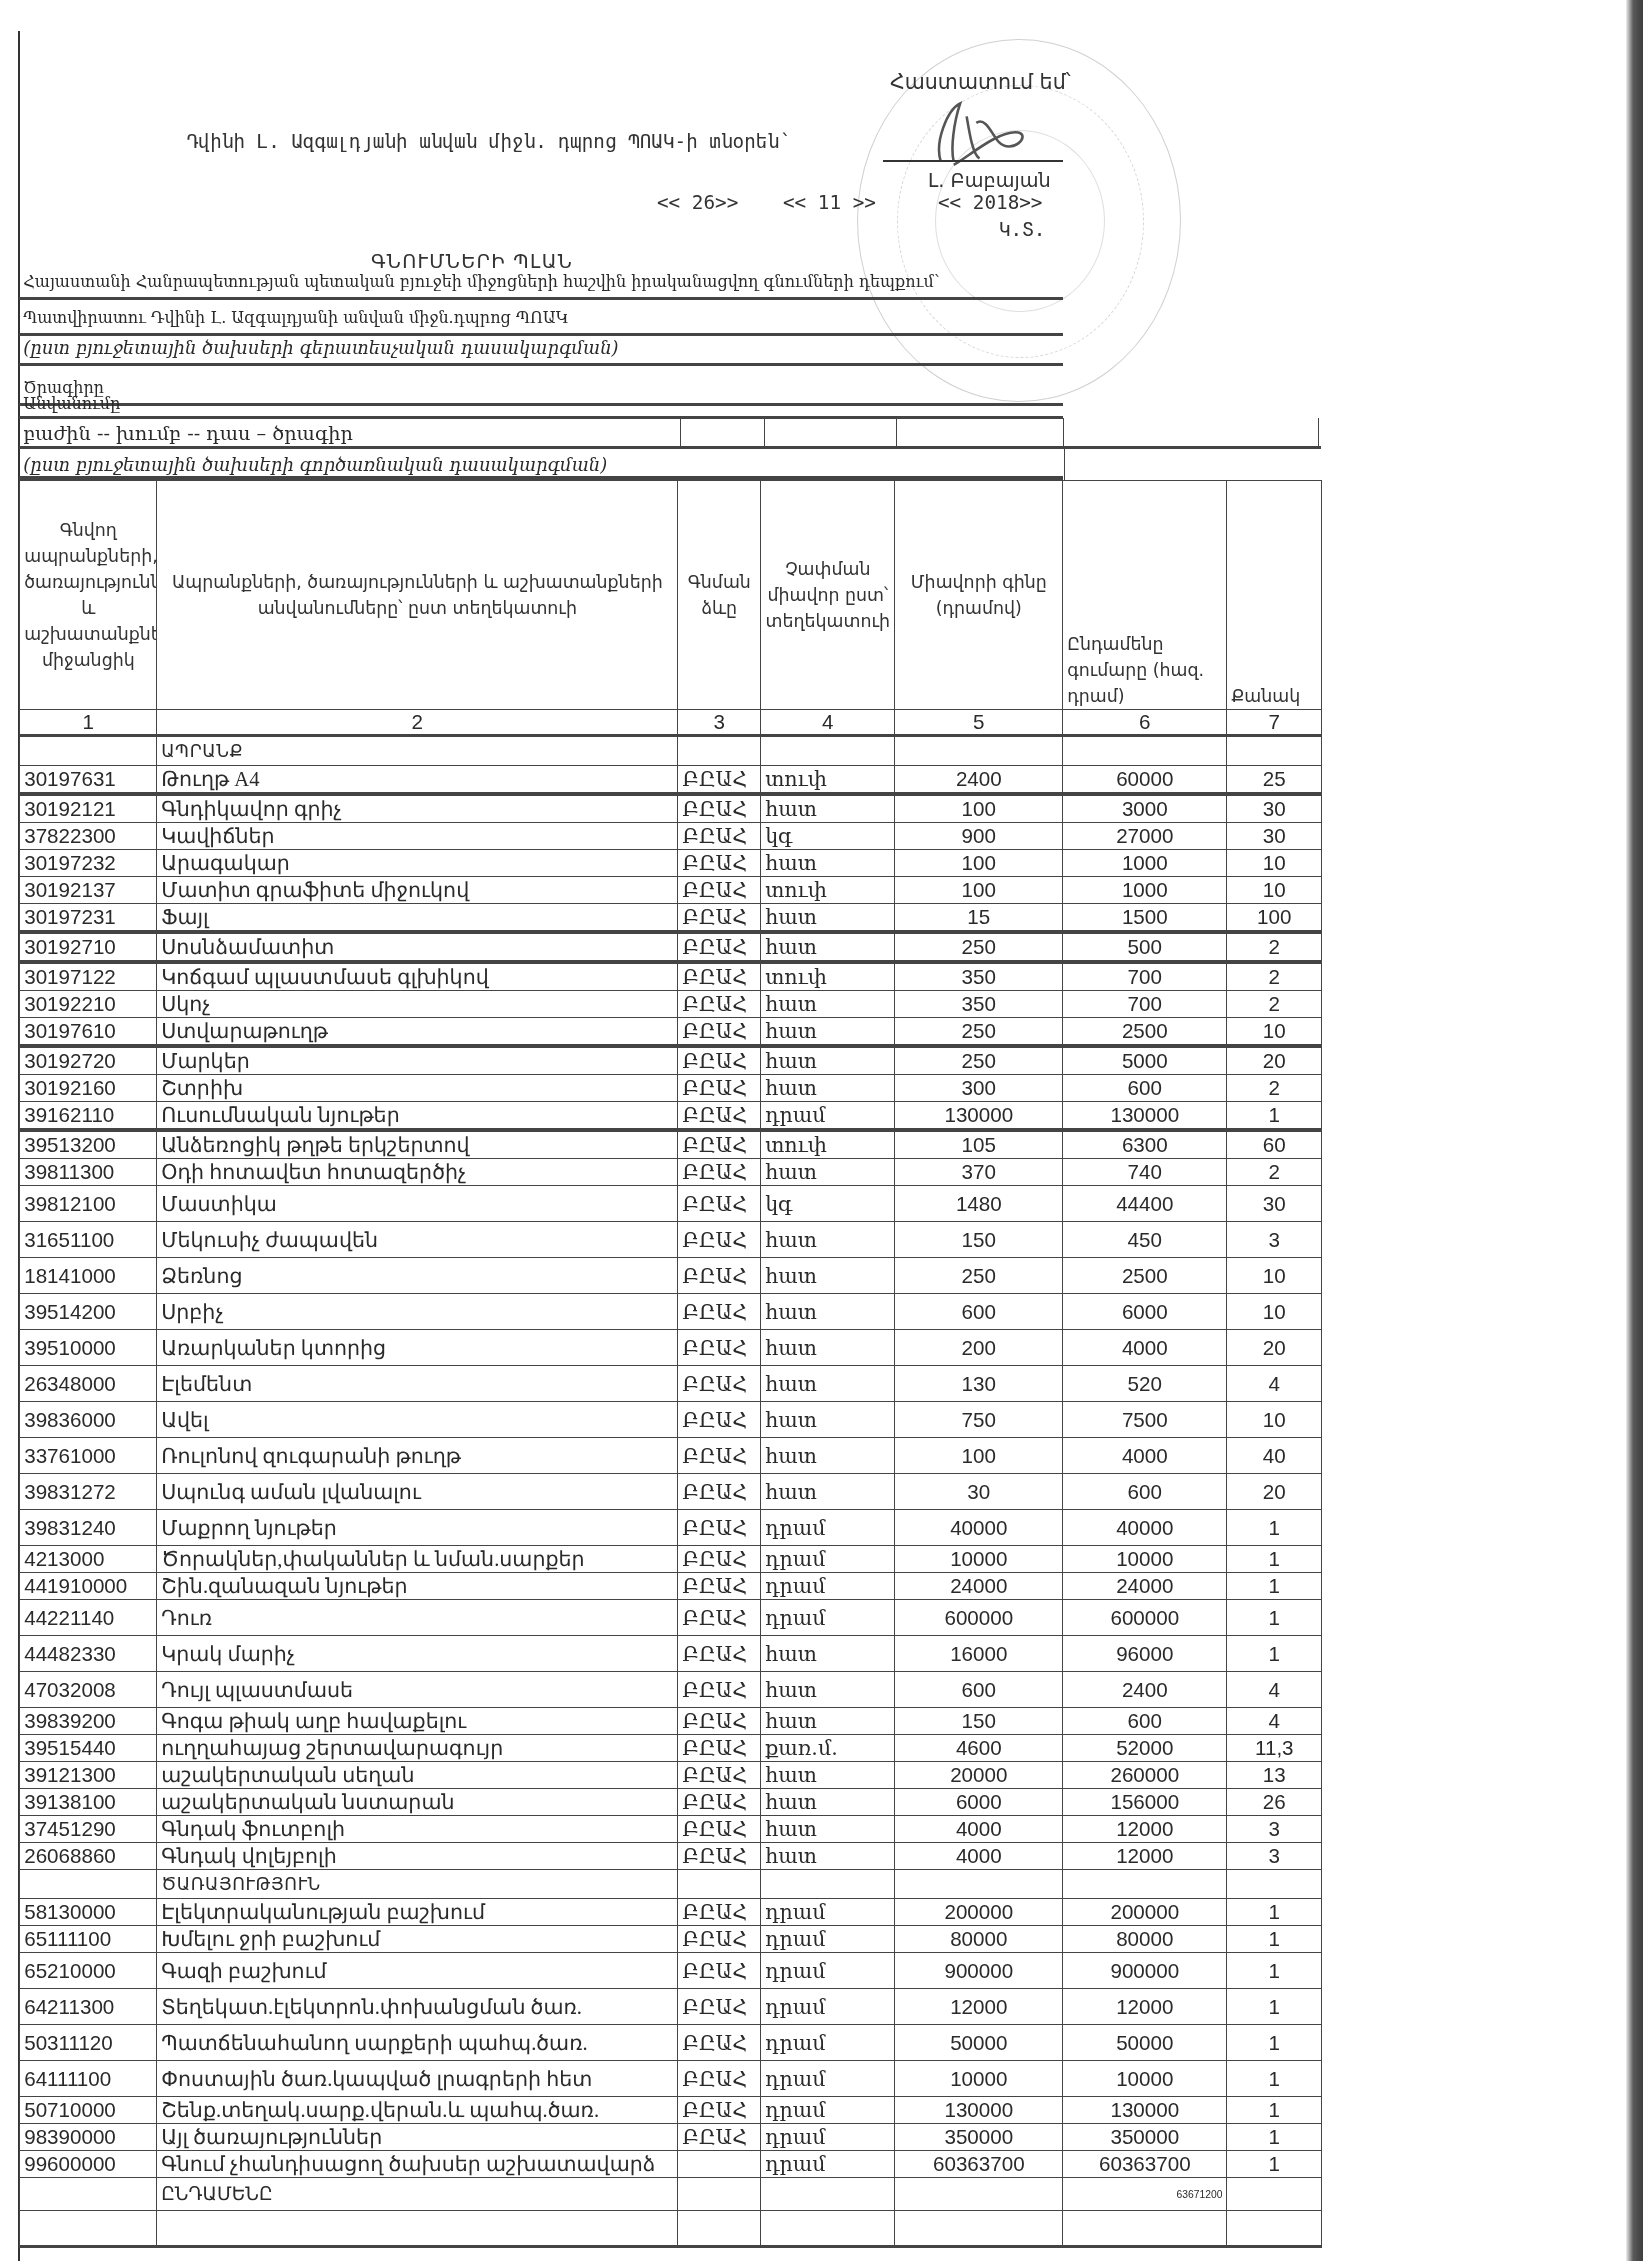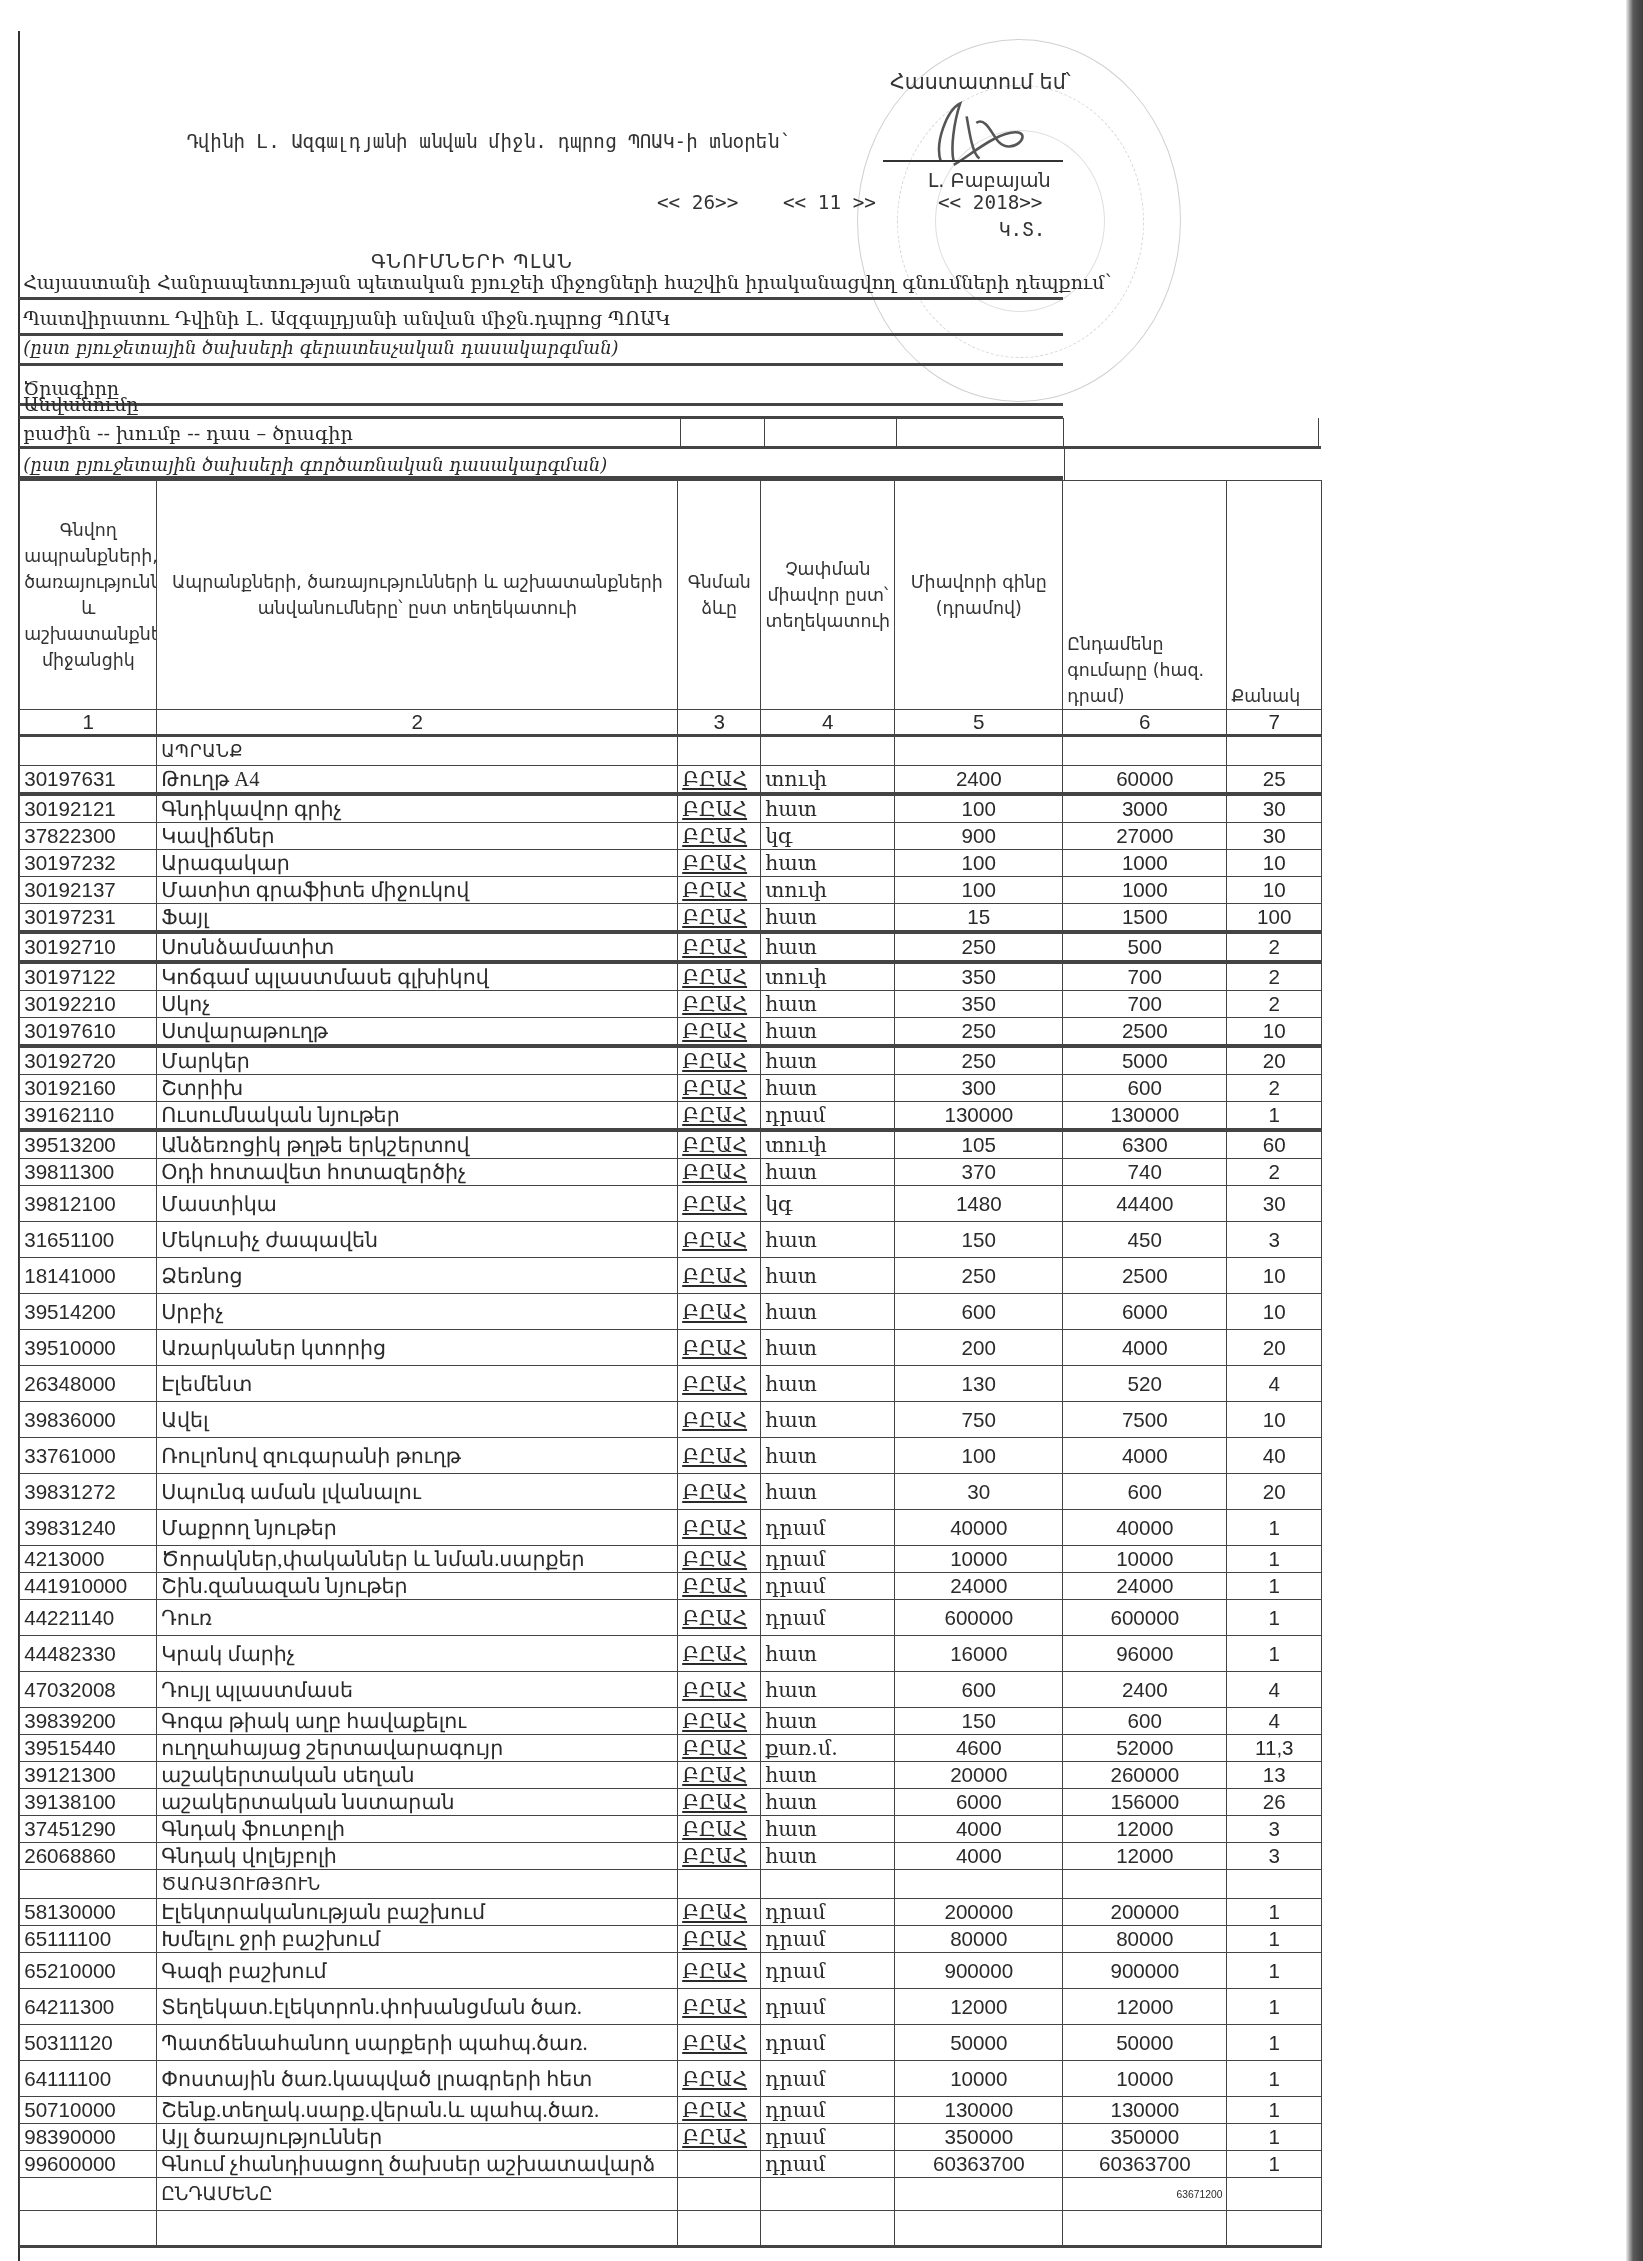--- a/index.html
+++ b/index.html
@@ -21,21 +21,21 @@
 
   .stamp { position:absolute; left:857px; top:39px; width:322px; height:361px; border-radius:50%;
            border:1.9px solid rgba(150,150,150,0.45); }
   .stamp .inner { position:absolute; left:39px; top:45px; width:245px; height:271px; border-radius:50%;
            border:1.3px dashed rgba(150,150,150,0.4); }
   .stamp .inner2 { position:absolute; left:77px; top:90px; width:168px; height:180px; border-radius:50%;
            border:1.3px solid rgba(160,160,160,0.35); }
   .signature { position:absolute; left:915px; top:97px; width:142px; height:71px; }
 
   .line-row { position:absolute; left:19.3px; width:1044px; height:36px; border-bottom:3.2px solid #444;
-              font-family:"DejaVu Serif", serif; font-size:19px; line-height:36px; padding-left:3.9px;
+              font-family:"DejaVu Serif", serif; font-size:16px; line-height:36px; padding-left:3.9px;
               white-space:nowrap; box-sizing:border-box; }
   .line-row.italic { font-style:italic; font-size:18px; }
   .cls-row { position:absolute; left:19.3px; top:418px; width:1302px; height:31px;
              border-bottom:3.2px solid #444; box-sizing:border-box; }
   .cls-row .cell { position:absolute; top:0; height:31px; border-left:1.9px solid #444; }
   .cls-label { position:absolute; left:3.9px; top:0; line-height:31px; font-family:"DejaVu Serif", serif; font-size:19.3px; }
   .func-row { position:absolute; left:19.3px; top:449px; width:1044px; height:31px; border-bottom:4.5px solid #444;
               font-family:"DejaVu Serif", serif; font-style:italic; font-size:18px; line-height:31px;
               padding-left:4px; box-sizing:border-box; }
   .func-row-right { position:absolute; left:1064px; top:449px; width:258px; height:31px; border-left:1.9px solid #444; }
@@ -45,21 +45,21 @@
   table.plan td, table.plan th { border:1.9px solid #444; padding:0 3.9px; overflow:hidden; white-space:nowrap; }
   table.plan th { font-family:"DejaVu Sans", sans-serif; font-weight:normal; font-size:17.4px; line-height:26px;
                   white-space:normal; text-align:center; vertical-align:middle; color:#333; }
   table.plan th.sum-h, table.plan th.qty-h { vertical-align:bottom; text-align:left; }
   table.plan tr.nums td { text-align:center; font-size:20.6px; height:23px; border-bottom-width:3.9px; }
   table.plan tr.item td { font-size:20.6px; height:26px; }
   table.plan tr.item.tall td { height:35px; }
   table.plan tr.item.thick td { border-bottom-width:4.5px; }
   table.plan td.code { font-family:"Liberation Sans", sans-serif; font-size:20px; }
   table.plan td.name { font-family:Liberation Serif, serif; font-size:18.7px; }
-  table.plan td.proc { font-family:"DejaVu Serif", serif; font-size:17.4px;text-decoration:underline; }
+  table.plan td.proc { font-family:"DejaVu Serif", serif; font-size:17.4px; }
   table.plan td.unit { font-family:"DejaVu Serif", serif; font-size:17.4px; }
   table.plan td.num { text-align:center; }
   table.plan tr.section td { height:28px; font-family:"DejaVu Sans", sans-serif; font-size:17.4px; letter-spacing:0.6px; }
   table.plan tr.total td { height:32px; }
   table.plan tr.total td.num { text-align:right; }
   table.plan tr.blank td { height:34px; border-bottom-width:3.9px; }
 </style>
 </head>
 <body>
 

